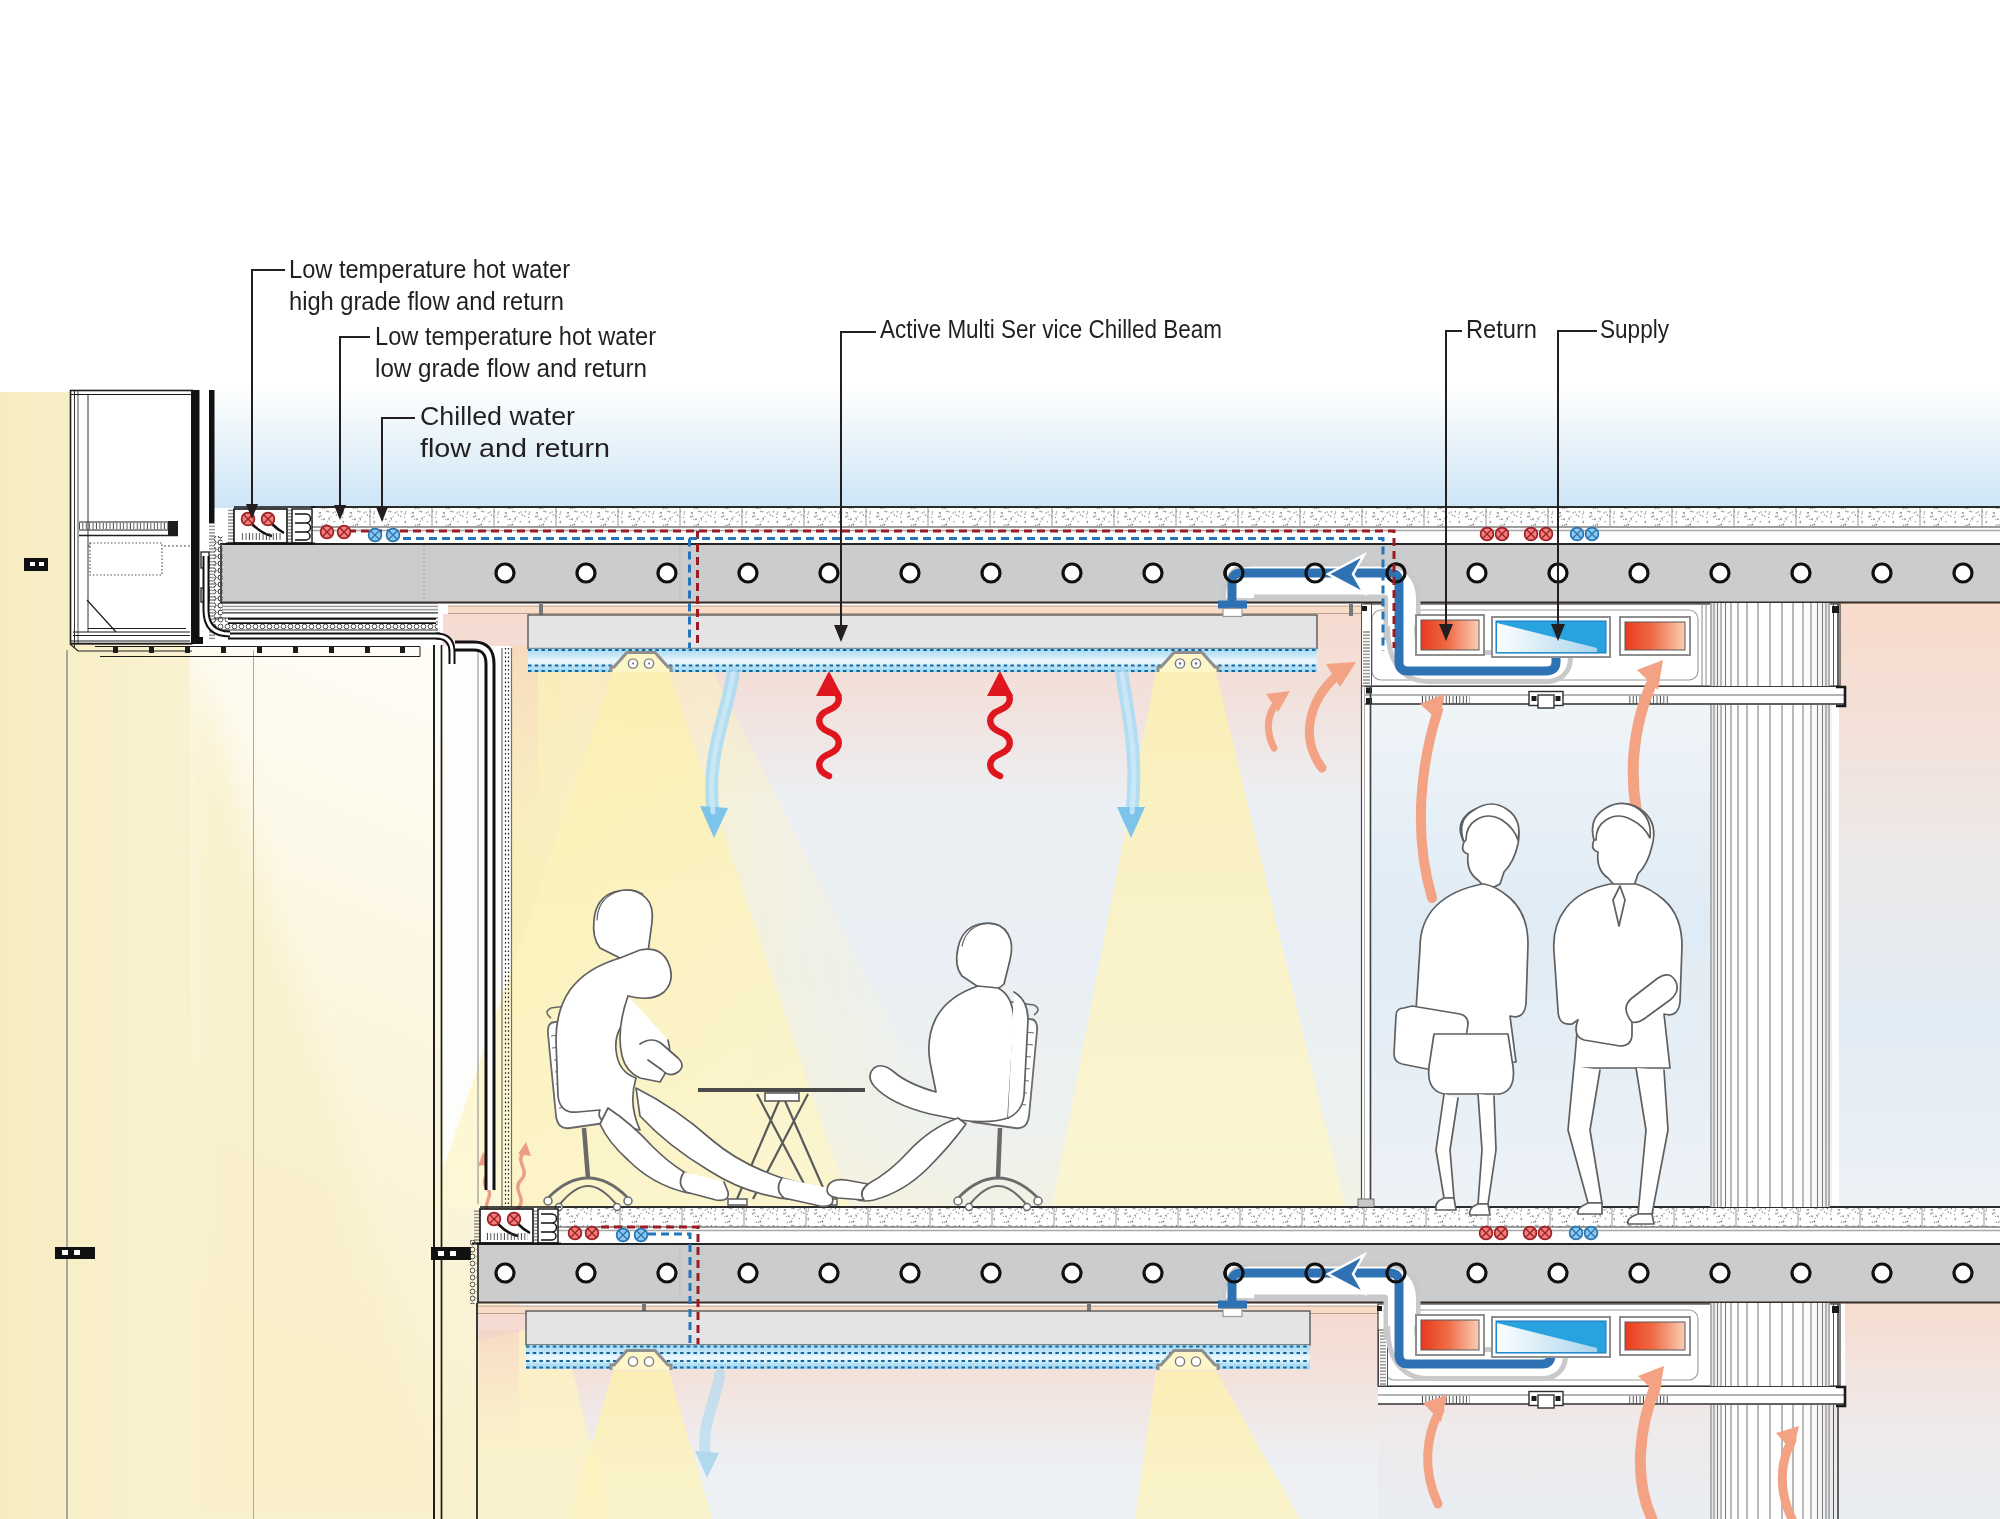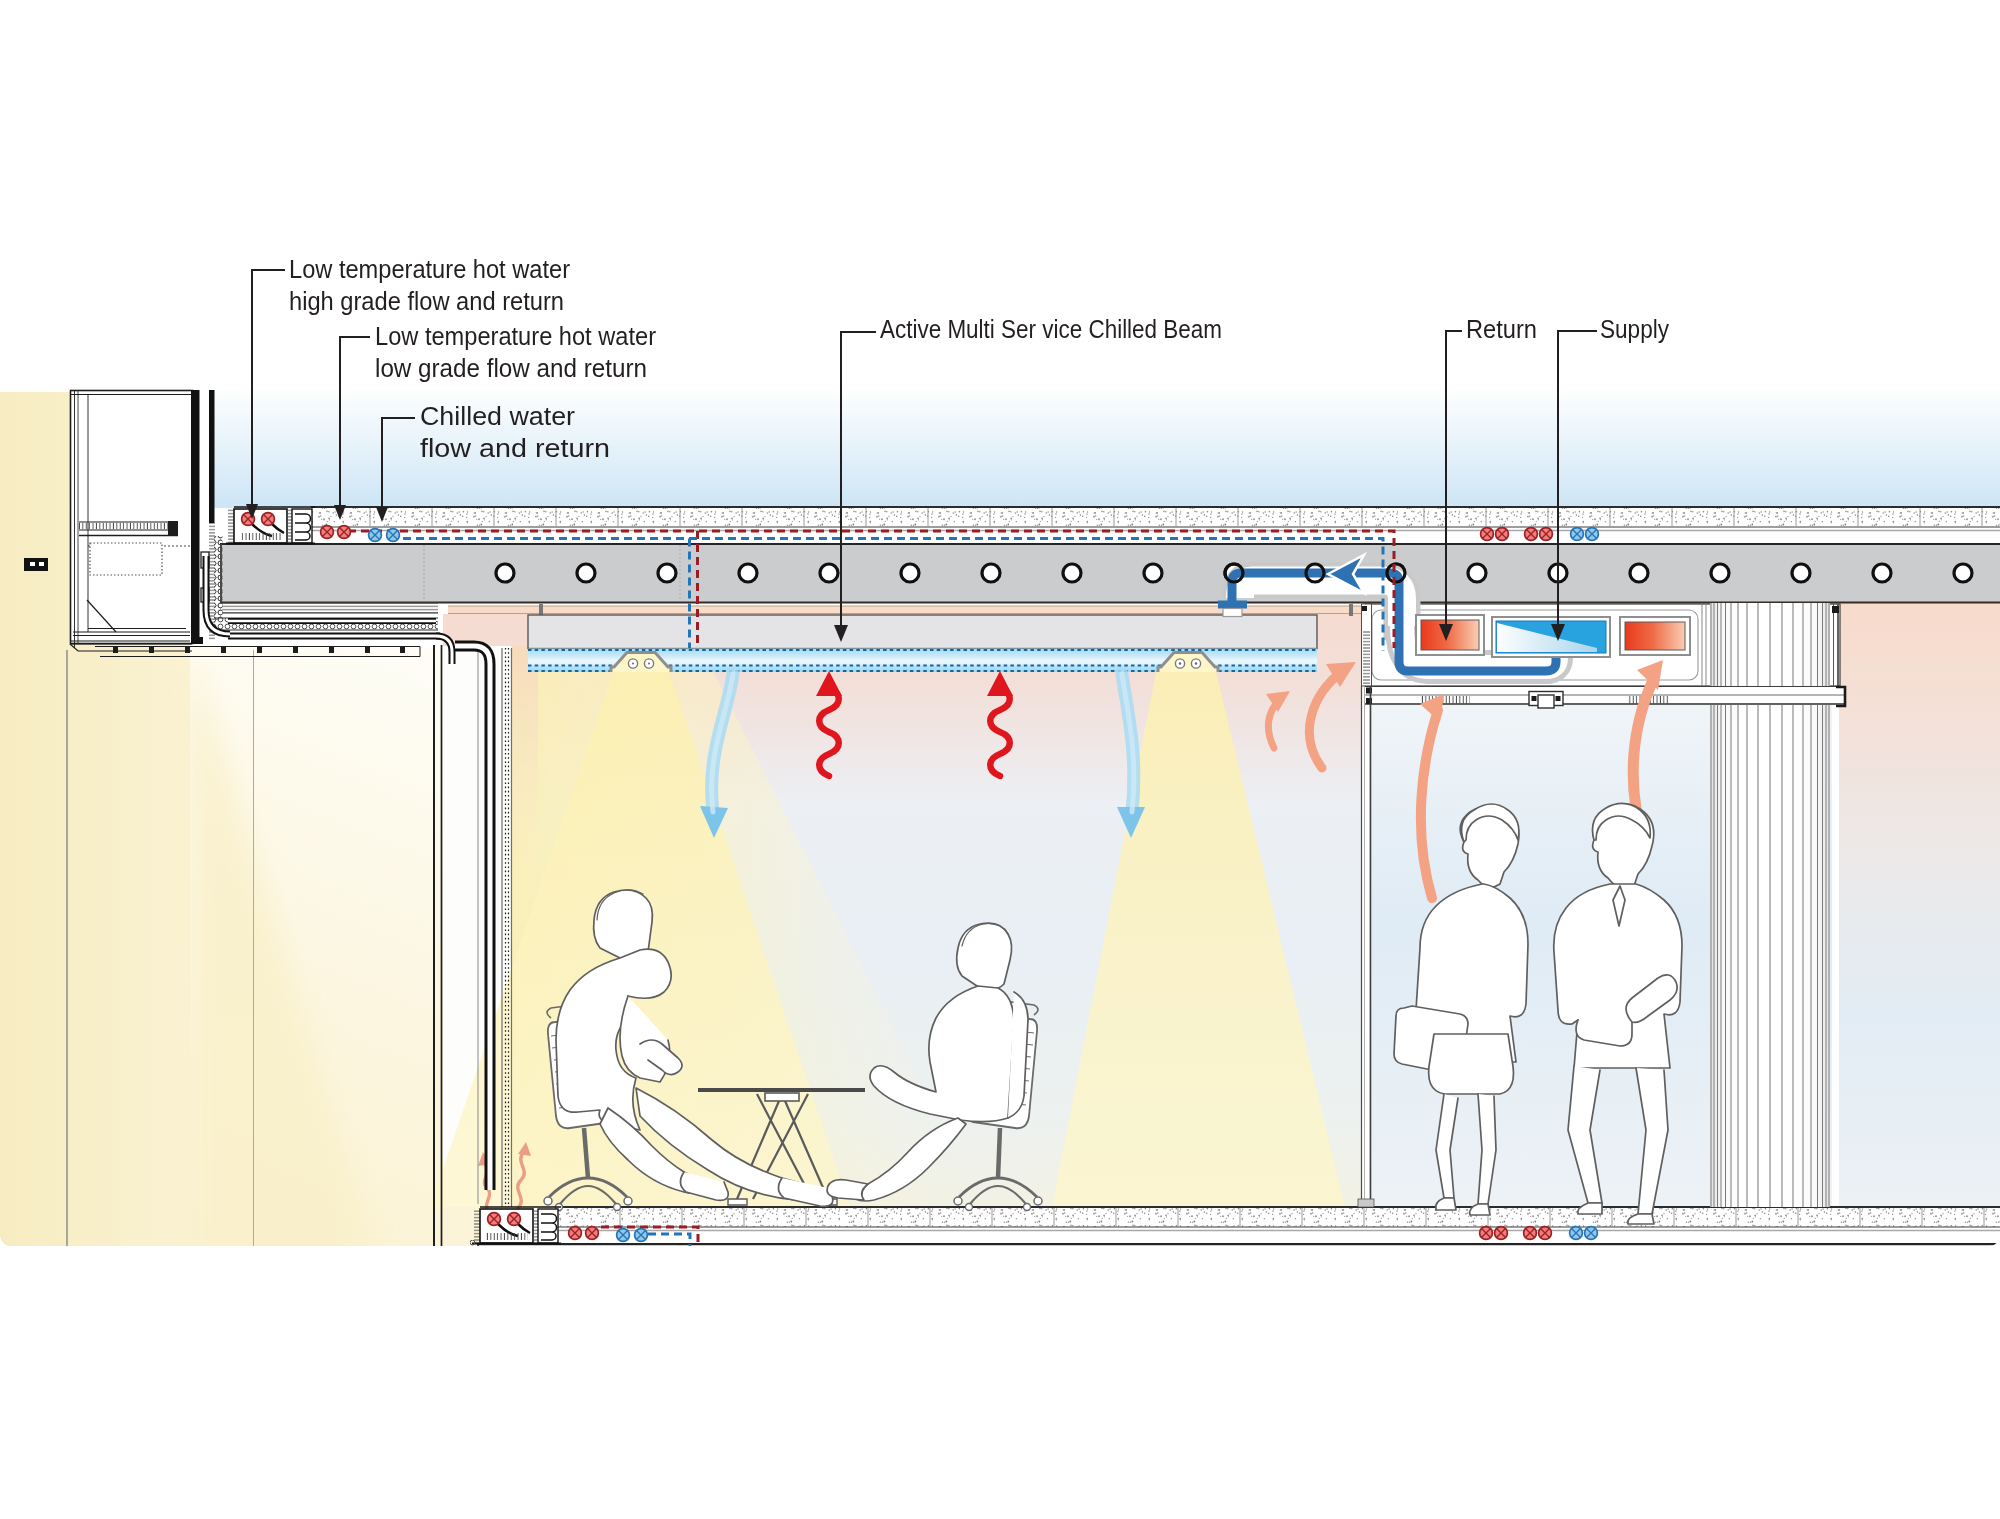--- a/index.html
+++ b/index.html
@@ -1,16 +1,16 @@
 <!DOCTYPE html>
 <html><head>
 <meta charset="utf-8">
 <style>
 html,body{margin:0;padding:0;background:#ffffff;}
-.page{position:relative;width:2000px;height:1246px;background:#ffffff;overflow:hidden;font-family:"Liberation Sans",sans-serif;border-radius:11px;}
+.page{position:relative;width:2000px;height:1519px;background:#ffffff;overflow:hidden;font-family:"Liberation Sans",sans-serif;}
 svg{display:block;}
 </style>
 </head>
 <body>
 <div class="page">
 <svg width="2000" height="1519" viewBox="0 0 2000 1519" xmlns="http://www.w3.org/2000/svg">
 <defs>
 <linearGradient id="sky" x1="0" y1="390" x2="0" y2="507" gradientUnits="userSpaceOnUse">
 <stop offset="0" stop-color="#fdfefe"></stop>
           <stop offset="0.45" stop-color="#e8f3fa"></stop>

